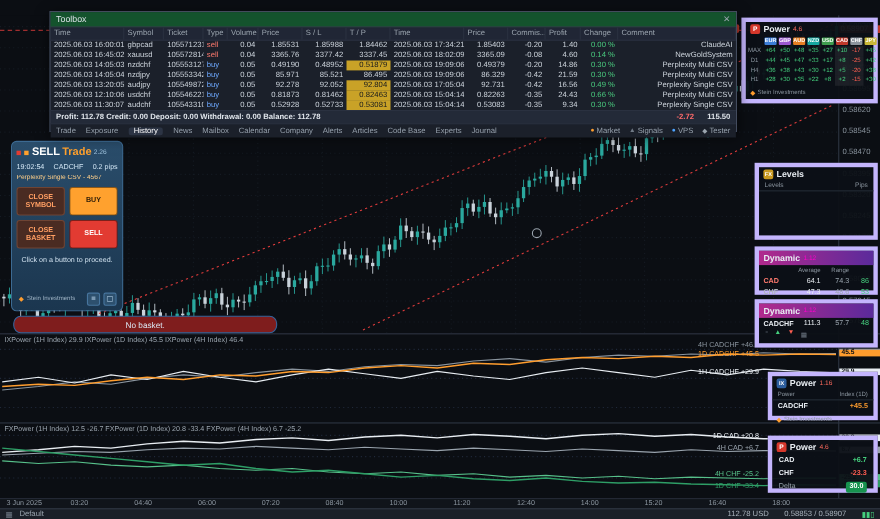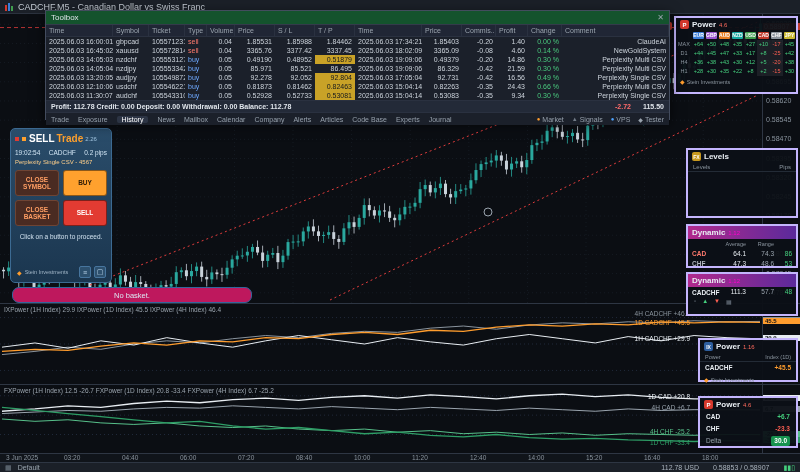--- a/index.html
+++ b/index.html
@@ -67,25 +67,25 @@
     font-weight:bold;font-size:6.5px;cursor:pointer;border:1px solid rgba(0,0,0,.45);line-height:1.1;}
   .ebtn.close{background:#4a2b22;color:#ff9e63;border-color:#6e4434;}
   .ebtn.buy{background:#ffa12e;color:#2b1a06;}
   .ebtn.sell{background:#e23b32;color:#fff;}
   .easy-hint{margin-top:7px;text-align:center;color:#cfe0ee;font-size:6.5px;}
   .easy-foot{position:absolute;bottom:4px;left:6px;right:5px;display:flex;align-items:center;gap:3px;font-size:5.5px;color:#9fb4c6;}
   .diamond{color:#ff9d2e;font-size:6px;}
   .foot-icons{margin-left:auto;display:flex;gap:3px;}
   .fi{width:10px;height:10px;background:#2d506e;border:1px solid #47759e;border-radius:2px;display:flex;align-items:center;justify-content:center;color:#bcd7ec;font-size:7px;cursor:pointer;}
 
-  .nobasket{position:absolute;left:12px;top:287px;width:238px;height:14px;background:#be185d;border:1px solid #34659c;
+  .nobasket{position:absolute;left:12px;top:287px;width:238px;height:14px;background:#7f1d1d;border:1px solid #34659c;
     border-radius:7px;z-index:14;display:flex;align-items:center;justify-content:center;font-size:7.5px;color:#dbe7f3;}
 
   
-  .rpanel{position:absolute;background:rgba(12,16,22,.95);border:2px solid #c4b5fd;z-index:12;font-size:6.5px;color:#cfd6dd;box-sizing:border-box;}
+  .rpanel{position:absolute;background:rgba(12,16,22,.95);border:4px solid #c4b5fd;z-index:12;font-size:6.5px;color:#cfd6dd;box-sizing:border-box;}
   .rp-head{display:flex;align-items:center;gap:3px;padding:2px 4px;font-size:8px;font-weight:bold;color:#e8edf2;}
   .ver{font-size:6px;color:#ff6b5e;font-weight:normal;}
   .picon{width:9px;height:9px;background:#d6382c;color:#fff;border-radius:2px;display:flex;align-items:center;justify-content:center;font-size:6px;font-weight:bold;}
   .fxicon{width:9px;height:9px;background:#c8991f;color:#fff;border-radius:2px;display:flex;align-items:center;justify-content:center;font-size:5px;font-weight:bold;}
   .ixicon{width:9px;height:9px;background:#2d5e9e;color:#fff;border-radius:2px;display:flex;align-items:center;justify-content:center;font-size:5px;font-weight:bold;}
   .dyn .rp-head{background:linear-gradient(90deg,#b12a8d,#5b2a9b);}
   .pm-grid{display:grid;grid-template-columns:16px repeat(8,13px);}
   .pm-cell{text-align:center;font-size:5.5px;line-height:9px;height:9px;white-space:nowrap;}
   .pm-lab{color:#8a949e;}
   .cur-chip{color:#fff;border-radius:1px;margin:1px 1px;line-height:7px;height:7px;font-size:5px;font-weight:bold;}
@@ -103,30 +103,20 @@
   .ix-cols{display:flex;justify-content:space-between;padding:1px 5px;color:#8a949e;font-size:5.5px;border-bottom:1px solid #232b36;}
   .ix-row{display:flex;justify-content:space-between;padding:1px 5px;line-height:10px;}
   .pb-row{display:flex;justify-content:space-between;padding:1px 6px;line-height:10px;}
   .delta-chip{background:#17934f;color:#fff;border-radius:2px;padding:0 3px;font-weight:bold;}
 </style>
 </head>
 <body>
 
 <div class="screen">
 
-  <div class="titlebar">
-    <span class="appicon">
-      <svg width="10" height="10">
-          <rect x="1" y="3" width="2" height="6" fill="#d6382c"></rect>
-          <rect x="4" y="1" width="2" height="8" fill="#3b7dd8"></rect>
-          <rect x="7" y="4" width="2" height="5" fill="#3f9d4e"></rect>
-        </svg>
-    </span>
-    <span>CADCHF,M5 - Canadian Dollar vs Swiss Franc</span>
-  </div>
 
   <div class="chart-wrap">
     <svg id="chart-svg" width="762" height="289">
         <rect x="0" y="0" width="762" height="289" fill="#0b0e13"></rect>
         <line x1="0" y1="10.230088495576956" x2="762" y2="10.230088495576956" stroke="#151b23" stroke-dasharray="1,3"></line>
         <line x1="0" y1="29.41150442477842" x2="762" y2="29.41150442477842" stroke="#151b23" stroke-dasharray="1,3"></line>
         <line x1="0" y1="48.59292035398273" x2="762" y2="48.59292035398273" stroke="#151b23" stroke-dasharray="1,3"></line>
         <line x1="0" y1="67.77433628318704" x2="762" y2="67.77433628318704" stroke="#151b23" stroke-dasharray="1,3"></line>
         <line x1="0" y1="86.9557522123885" x2="762" y2="86.9557522123885" stroke="#151b23" stroke-dasharray="1,3"></line>
         <line x1="0" y1="106.13716814159281" x2="762" y2="106.13716814159281" stroke="#151b23" stroke-dasharray="1,3"></line>

